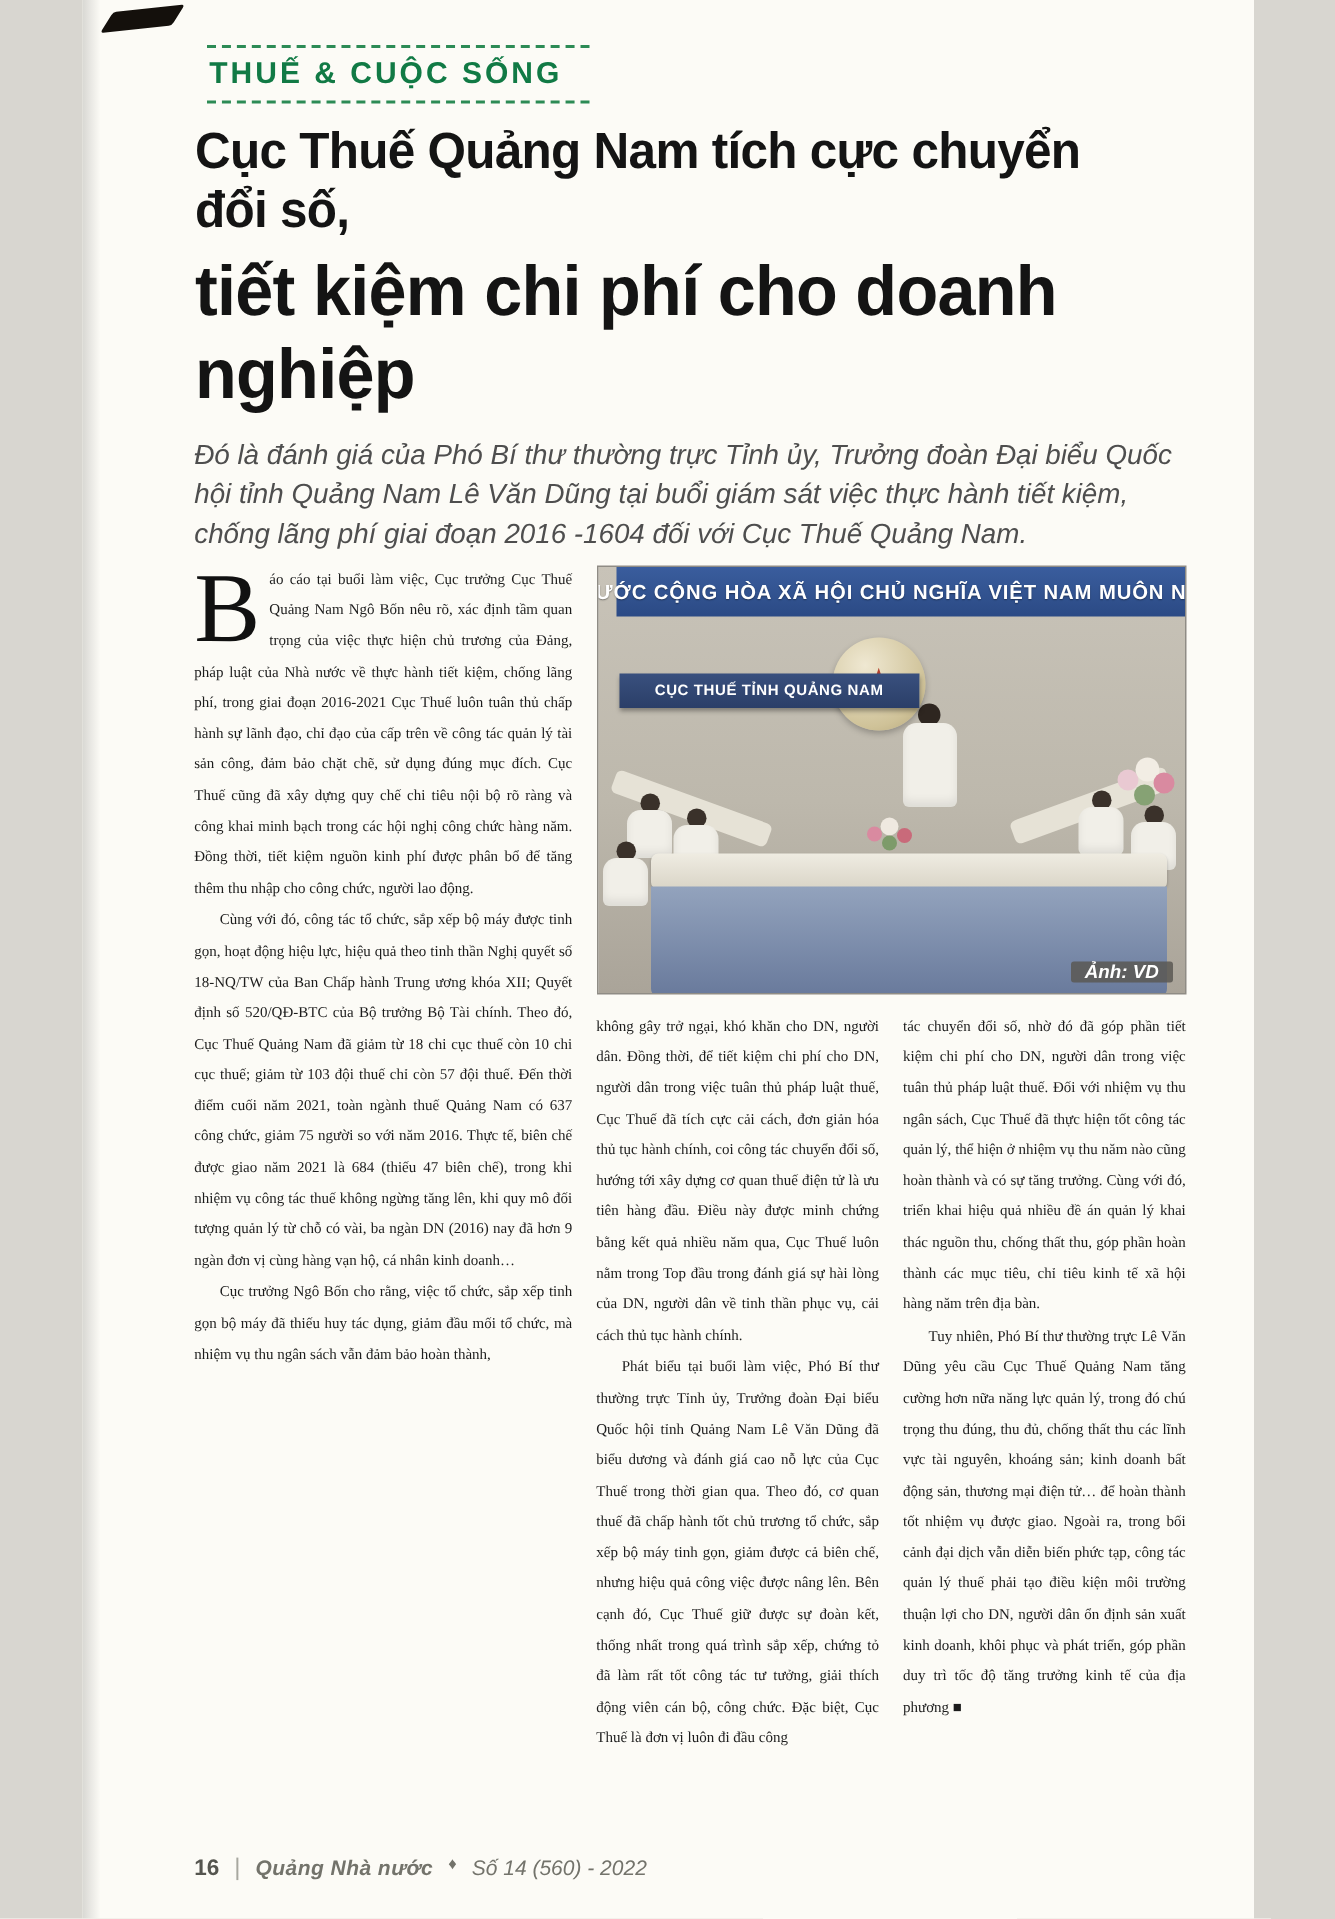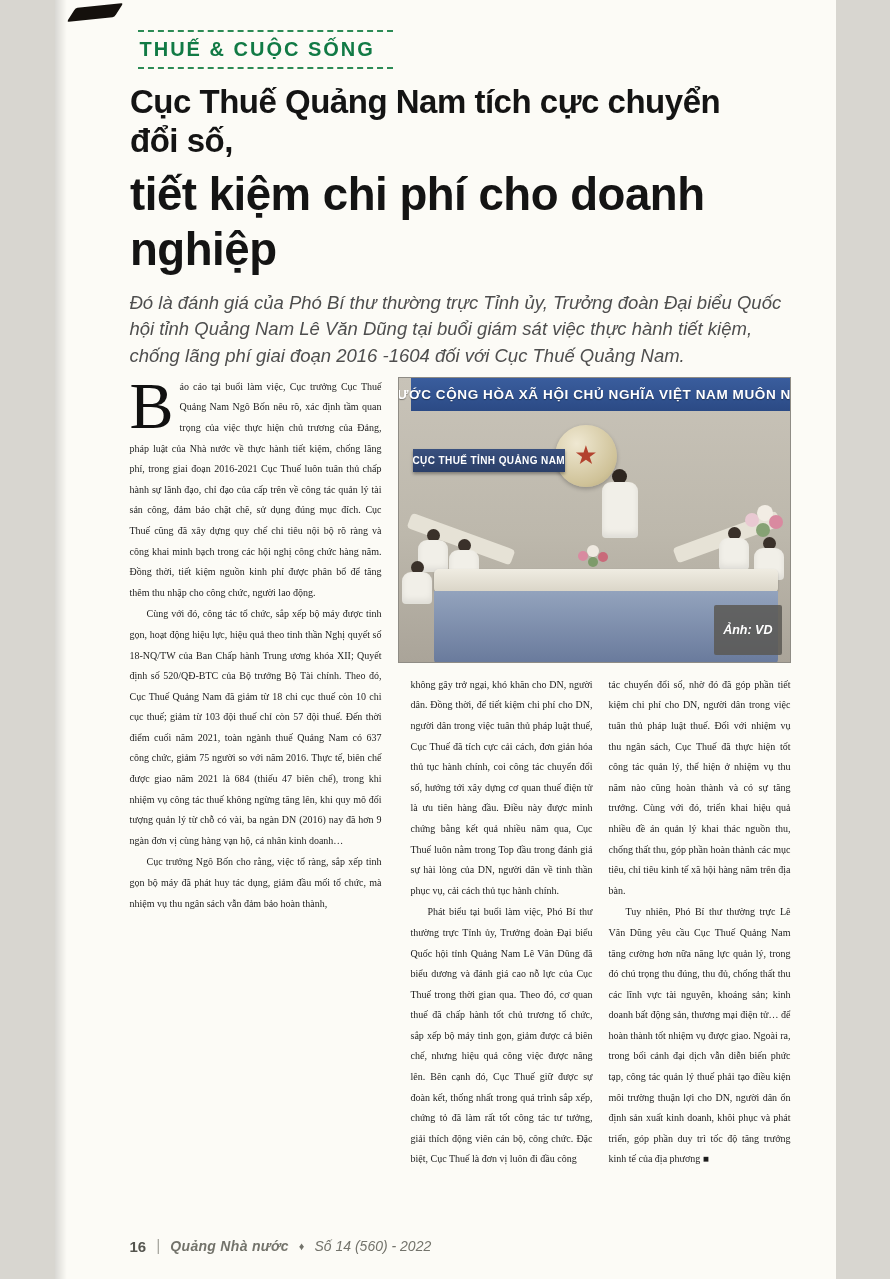--- a/index.html
+++ b/index.html
@@ -48,21 +48,21 @@
   .byline .tag{background:#e6e4dc;padding:3px 10px 3px 8px;border-radius:2px;display:inline-block;}
   .byline .arrow{color:#222;font-size:13px;margin-right:6px;}
 
   
   .content{display:flex;gap:16px;margin-top:8px;}
   .col{font-size:10px;line-height:20.6px;text-align:justify;}
   .col p{margin:0 0 1px 0;}
   .col p.indent{text-indent:17px;}
   .col1{flex:0 0 252px;width:252px;}
   .right{flex:1;min-width:0;}
-  .cols23{display:flex;gap:16px;margin-top:12px;margin-left:13px;}
+  .cols23{display:flex;gap:16px;margin-top:12px;}
   .cols23 .col{flex:1;min-width:0;}
   .dropcap::first-letter{
     float:left;font-size:66px;line-height:52px;
     padding:3px 6px 0 0;font-weight:400;color:#111;
   }
 
   
   .photo{
     position:relative;margin:0;width:100%;height:286px;overflow:hidden;
     background:linear-gradient(180deg,#c8c3b8 0%,#bdb8ac 55%,#aaa499 100%);
@@ -80,21 +80,21 @@
     position:absolute;left:40%;top:14px;width:62px;height:62px;border-radius:50%;
     background:radial-gradient(circle at 35% 30%,#efe8d2,#cfc298 70%,#b3a478);
     display:flex;align-items:center;justify-content:center;
     box-shadow:0 2px 4px rgba(0,0,0,.25);z-index:2;
   }
   .emblem .star{color:#b3422e;font-size:26px;line-height:1;}
   .sign{
     position:absolute;left:14px;top:38px;z-index:3;
     background:linear-gradient(180deg,#39507e,#2b3f68);color:#fff;
     font-family:"Liberation Sans",sans-serif;font-weight:bold;font-size:10px;letter-spacing:.4px;
-    padding:6px 0;white-space:nowrap;box-shadow:0 2px 3px rgba(0,0,0,.35);
+    padding:6px 24px;white-space:nowrap;box-shadow:0 2px 3px rgba(0,0,0,.35);
   }
   .person{position:absolute;z-index:2;}
   .person .head{width:13px;height:13px;border-radius:50%;background:#3a312a;margin:0 auto;}
   .person .torso{width:30px;height:32px;border-radius:9px 9px 4px 4px;background:#f1efe8;margin-top:-2px;box-shadow:inset 0 -4px 6px rgba(0,0,0,.08);}
   .person.speaker .head{width:15px;height:15px;background:#2e2username 621;background:#2e2620;}
   .person.speaker .torso{width:36px;height:56px;}
   .table-top{
     position:absolute;left:9%;right:3%;top:158px;height:24px;z-index:3;
     background:linear-gradient(180deg,#efece2,#d9d4c6);border-radius:5px;
     box-shadow:0 1px 2px rgba(0,0,0,.25);
@@ -111,26 +111,26 @@
   .table-wing-r{
     position:absolute;right:2%;top:118px;width:110px;height:16px;z-index:1;
     background:#e6e2d6;transform:rotate(-20deg);border-radius:4px;
   }
   .bouquet{position:absolute;z-index:4;}
   .bouquet i{position:absolute;border-radius:50%;display:block;}
   .credit{
     position:absolute;right:8px;bottom:7px;z-index:6;
     background:rgba(90,88,84,.85);color:#fff;
     font-family:"Liberation Sans",sans-serif;font-style:italic;font-weight:bold;font-size:12.5px;
-    padding:18px 9px;border-radius:2px;
+    padding:0 9px;border-radius:2px;
   }
 
   
   .footer{
-    position:absolute;left:75px;bottom:24px;display:flex;align-items:center;gap:10px;
+    position:absolute;left:75px;bottom:24px;display:flex;align-items:flex-start;gap:10px;
     font-family:"Liberation Sans",sans-serif;color:#73736b;font-size:14px;
   }
   .footer .pageno{font-weight:bold;color:#55554f;font-size:15px;}
   .footer .bar{color:#a8a8a0;font-size:16px;}
   .footer .journal{font-weight:bold;font-style:italic;letter-spacing:.3px;}
   .footer .sep{font-size:11px;}
   .footer .issue{font-style:italic;}
 </style>
 </head>
 <body>
@@ -148,21 +148,21 @@
       <span class="t2">tiết kiệm chi phí cho doanh nghiệp</span>
     </h1>
 
     <p class="lead">Đó là đánh giá của Phó Bí thư thường trực Tỉnh ủy, Trưởng đoàn Đại biểu Quốc hội tỉnh Quảng Nam Lê Văn Dũng tại buổi giám sát việc thực hành tiết kiệm, chống lãng phí giai đoạn 2016 -1604 đối với Cục Thuế Quảng Nam.</p>
 
 
     <div class="content">
       <div class="col col1">
         <p class="dropcap">Báo cáo tại buổi làm việc, Cục trưởng Cục Thuế Quảng Nam Ngô Bốn nêu rõ, xác định tầm quan trọng của việc thực hiện chủ trương của Đảng, pháp luật của Nhà nước về thực hành tiết kiệm, chống lãng phí, trong giai đoạn 2016-2021 Cục Thuế luôn tuân thủ chấp hành sự lãnh đạo, chỉ đạo của cấp trên về công tác quản lý tài sản công, đảm bảo chặt chẽ, sử dụng đúng mục đích. Cục Thuế cũng đã xây dựng quy chế chi tiêu nội bộ rõ ràng và công khai minh bạch trong các hội nghị công chức hàng năm. Đồng thời, tiết kiệm nguồn kinh phí được phân bổ để tăng thêm thu nhập cho công chức, người lao động.</p>
         <p class="indent">Cùng với đó, công tác tổ chức, sắp xếp bộ máy được tinh gọn, hoạt động hiệu lực, hiệu quả theo tinh thần Nghị quyết số 18-NQ/TW của Ban Chấp hành Trung ương khóa XII; Quyết định số 520/QĐ-BTC của Bộ trưởng Bộ Tài chính. Theo đó, Cục Thuế Quảng Nam đã giảm từ 18 chi cục thuế còn 10 chi cục thuế; giảm từ 103 đội thuế chỉ còn 57 đội thuế. Đến thời điểm cuối năm 2021, toàn ngành thuế Quảng Nam có 637 công chức, giảm 75 người so với năm 2016. Thực tế, biên chế được giao năm 2021 là 684 (thiếu 47 biên chế), trong khi nhiệm vụ công tác thuế không ngừng tăng lên, khi quy mô đối tượng quản lý từ chỗ có vài, ba ngàn DN (2016) nay đã hơn 9 ngàn đơn vị cùng hàng vạn hộ, cá nhân kinh doanh…</p>
-        <p class="indent">Cục trưởng Ngô Bốn cho rằng, việc tổ ràng, sắp xếp tinh gọn bộ máy đã phát huy tác dụng, giảm đầu mối tổ chức, mà nhiệm vụ thu ngân sách vẫn đảm bảo hoàn thành,</p>
+        <p class="indent">Cục trưởng Ngô Bốn cho rằng, việc tổ chức, sắp xếp tinh gọn bộ máy đã thiếu huy tác dụng, giảm đầu mối tổ chức, mà nhiệm vụ thu ngân sách vẫn đảm bảo hoàn thành,</p>
       </div>
 
       <div class="right">
         <figure class="photo">
           <div class="banner">NƯỚC CỘNG HÒA XÃ HỘI CHỦ NGHĨA VIỆT NAM MUÔN NĂM</div>
           <div class="wall">
             <div class="table-wing-l"></div>
             <div class="table-wing-r"></div>
             <div class="emblem">
                 <span class="star">★</span>

